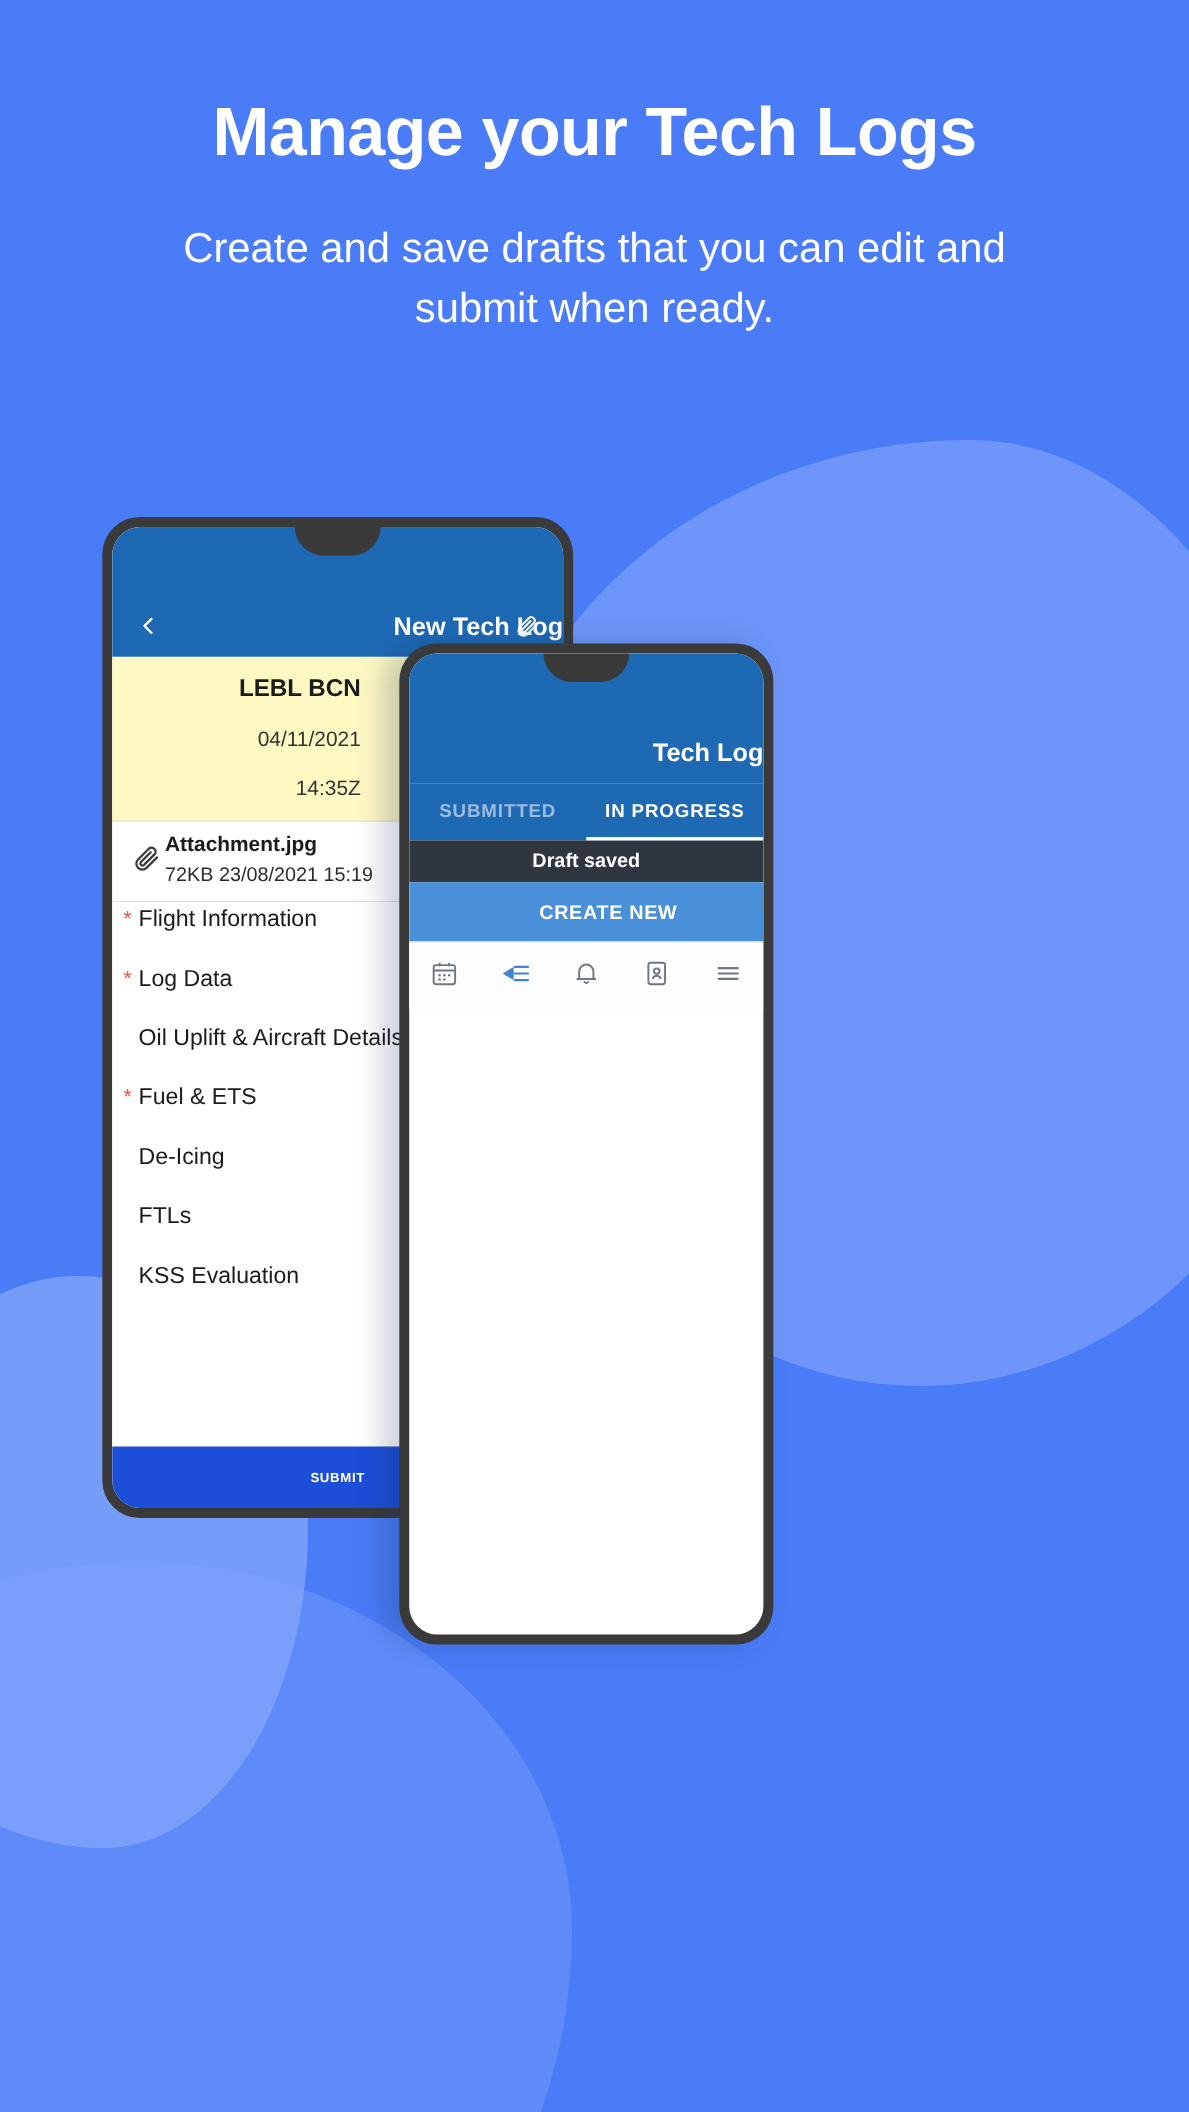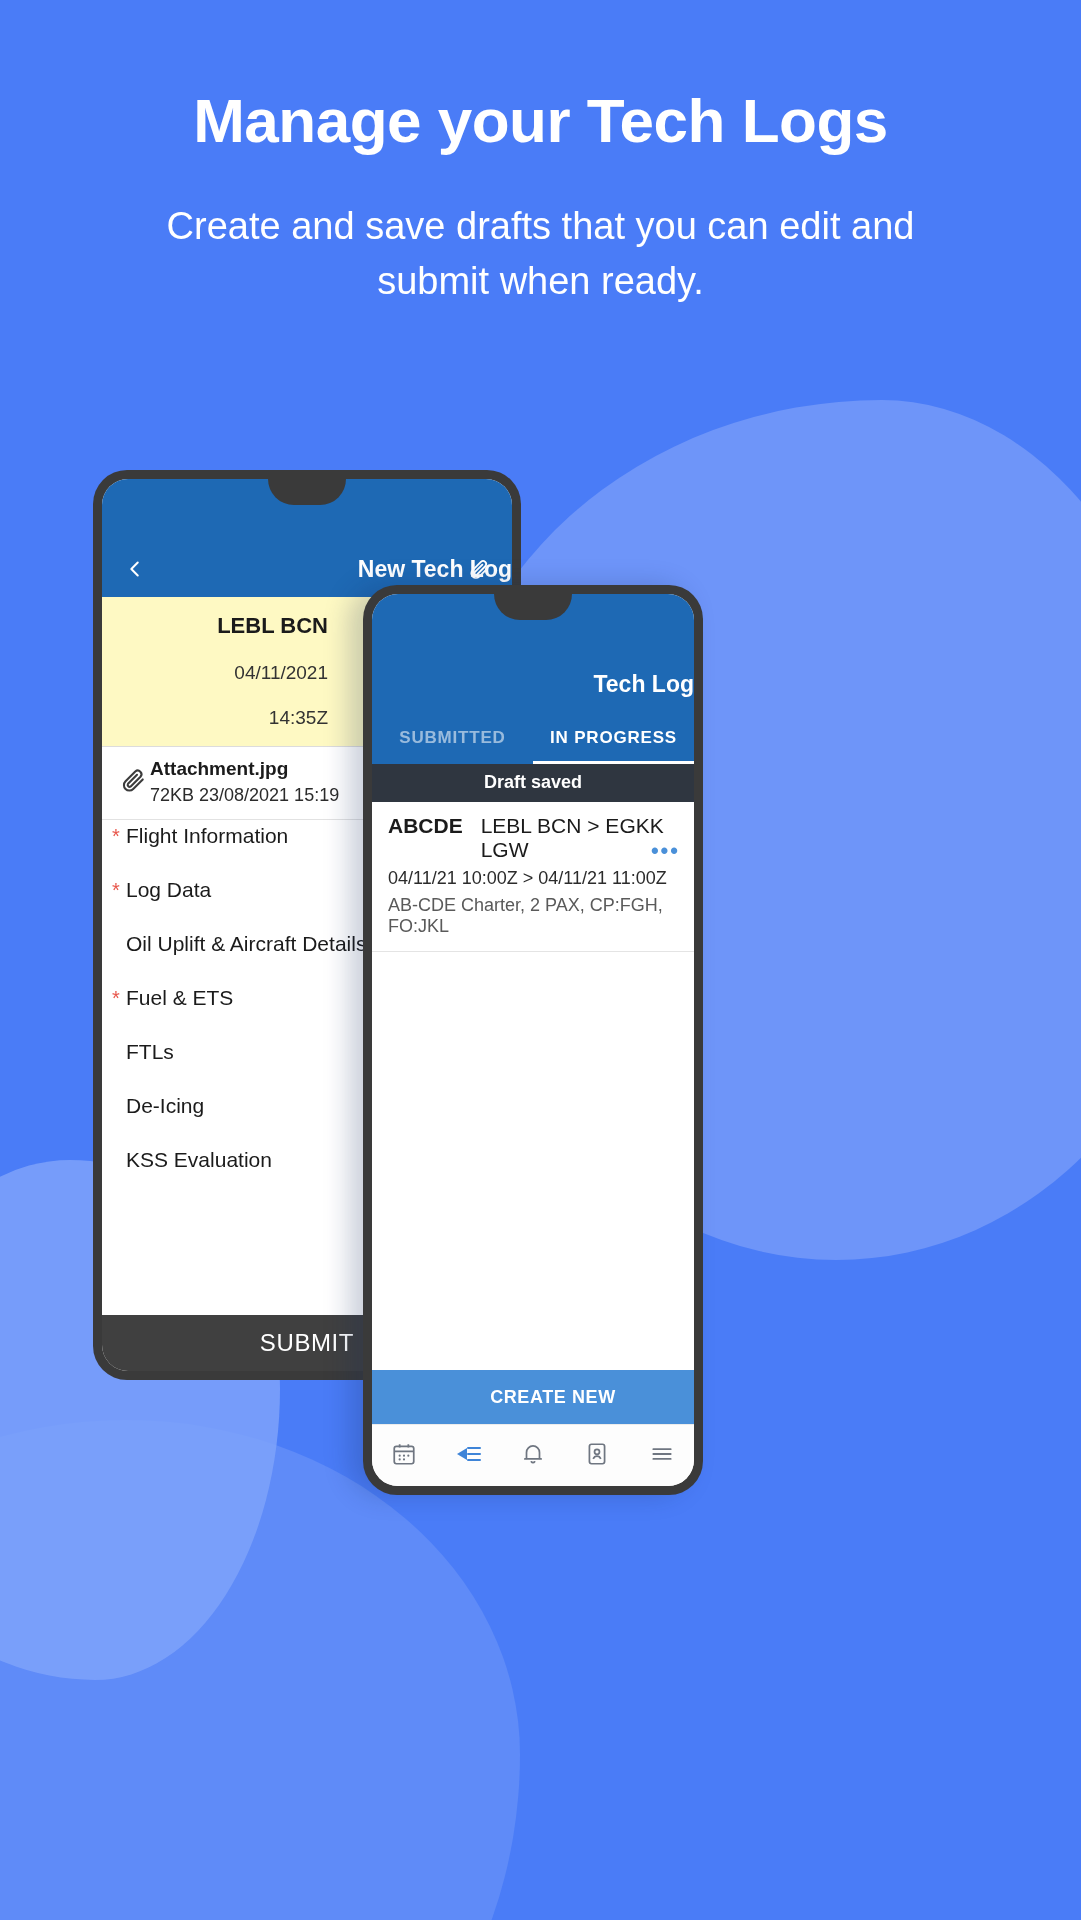--- a/index.html
+++ b/index.html
@@ -186,23 +186,23 @@
     height: 56px;
     background: #fafafa;
     border-top: 1px solid #b9cfe8;
     color: #3e84d8;
     font-size: 18px; font-weight: bold; letter-spacing: .6px;
     display: flex; align-items: center; justify-content: center;
   }
   .btn-submit {
     flex: 0 0 auto;
     height: 56px;
-    background: #404040;
+    background: #1d4ed8;
     color: #ffffff;
-    font-size: 24px; font-weight: normal; letter-spacing: .6px;
+    font-size: 12px; font-weight: bold; letter-spacing: .6px;
     display: flex; align-items: center; justify-content: center;
   }
 
   
   .tabs {
     display: flex;
     background: #1e69b4;
     flex: 0 0 auto;
     height: 52px;
   }
@@ -351,25 +351,25 @@
       <div class="sec-item">
         <span class="req-star"></span>
         <span class="sec-label">Oil Uplift &amp; Aircraft Details</span>
       </div>
       <div class="sec-item">
         <span class="req-star">*</span>
         <span class="sec-label">Fuel &amp; ETS</span>
       </div>
       <div class="sec-item">
         <span class="req-star"></span>
+        <span class="sec-label">De-Icing</span>
+      </div>
+      <div class="sec-item">
+        <span class="req-star"></span>
         <span class="sec-label">FTLs</span>
-      </div>
-      <div class="sec-item">
-        <span class="req-star"></span>
-        <span class="sec-label">De-Icing</span>
       </div>
       <div class="sec-item">
         <span class="req-star"></span>
         <span class="sec-label">KSS Evaluation</span>
       </div>
     </div>
 
     <div class="btn-submit">SUBMIT</div>
   </div>
 </div>
@@ -385,31 +385,20 @@
       </div>
     </div>
 
     <div class="tabs">
       <div class="tab">SUBMITTED</div>
       <div class="tab active">IN PROGRESS</div>
     </div>
 
     <div class="snackbar">Draft saved</div>
 
-    <div class="log-list">
-      <div class="log-row">
-        <div class="log-line1">
-          <span class="log-reg">ABCDE</span>
-          <span>LEBL BCN &gt; EGKK LGW</span>
-        </div>
-        <div class="log-line2">04/11/21 10:00Z &gt; 04/11/21 11:00Z</div>
-        <div class="log-line3">AB-CDE Charter, 2 PAX, CP:FGH, FO:JKL</div>
-        <div class="log-more">•••</div>
-      </div>
-    </div>
 
     <div class="btn-create">CREATE NEW</div>
 
     <div class="bottom-nav">
       <div class="nav-item">
         <span>
           <svg width="26" height="26" viewBox="0 0 24 24" fill="none" stroke="currentColor" stroke-width="1.6">
               <rect x="3" y="5" width="18" height="16" rx="2"></rect>
               <line x1="3" y1="9.5" x2="21" y2="9.5"></line>
               <line x1="8" y1="3" x2="8" y2="6"></line>

